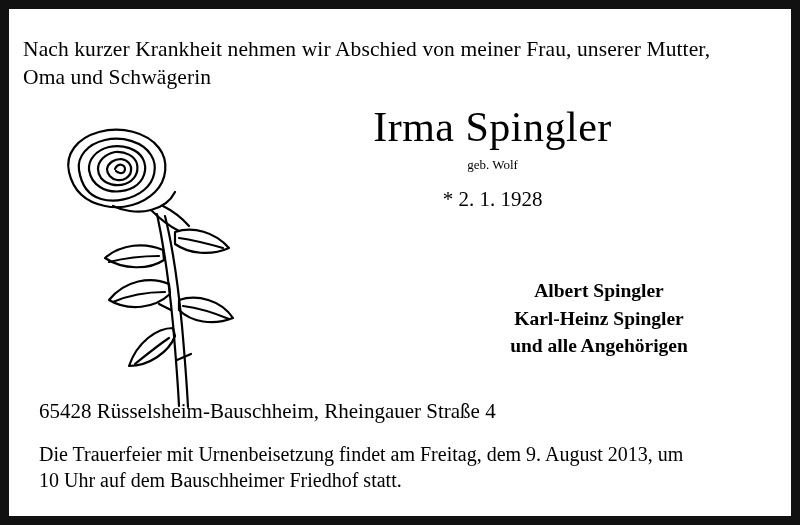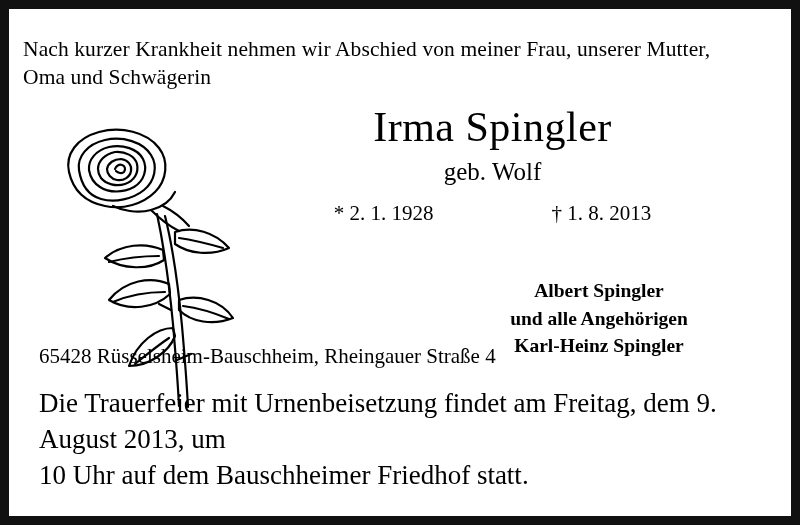--- a/index.html
+++ b/index.html
@@ -62,21 +62,21 @@
     text-align: center;
   }
   .deceased-name {
     font-size: 42px;
     line-height: 1.05;
     letter-spacing: 0.5px;
     margin: 4px;
     font-weight: normal;
   }
   .maiden-name {
-    font-size: 25px;
+    font-size: 13px;
     margin: 8px 0 0 0;
     line-height: 1.2;
   }
   .dates {
     margin-top: 14px;
     font-size: 21px;
     display: flex;
     justify-content: center;
     gap: 118px;
     align-items: flex-end;
@@ -109,21 +109,21 @@
     left: 30px;
     right: 28px;
     bottom: 22px;
   }
   .address {
     font-size: 21px;
     line-height: 1.3;
     margin: 8px 0 16px 0;
   }
   .service {
-    font-size: 27px;
+    font-size: 20px;
     line-height: 1.33;
     margin: 0;
     white-space: pre-line;
   }
 </style>
 </head>
 <body>
 
 <div class="obituary">
   <div class="inner">
@@ -166,28 +166,27 @@
         <path d="M126 246 L140 240"></path>
         <path d="M120 196 L108 190"></path>
       </svg>
     </div>
 
     <div class="name-block">
       <h1 class="deceased-name">Irma Spingler</h1>
       <div class="maiden-name">geb. Wolf</div>
       <div class="dates">
         <span class="date-item">* 2. 1. 1928</span>
-        <span class="date-item">† 1. 8. 2013</span>
       </div>
     </div>
 
     <div class="mourners">
       <div class="person">Albert Spingler</div>
+      <div class="person">Karl-Heinz Spingler</div>
       <div class="person">und alle Angehörigen</div>
-      <div class="person">Karl-Heinz Spingler</div>
     </div>
 
     <div class="bottom">
       <p class="address">65428 Rüsselsheim-Bauschheim, Rheingauer Straße 4</p>
       <p class="service">Die Trauerfeier mit Urnenbeisetzung findet am Freitag, dem 9. August 2013, um
 10 Uhr auf dem Bauschheimer Friedhof statt.</p>
     </div>
 
   </div>
 </div>

